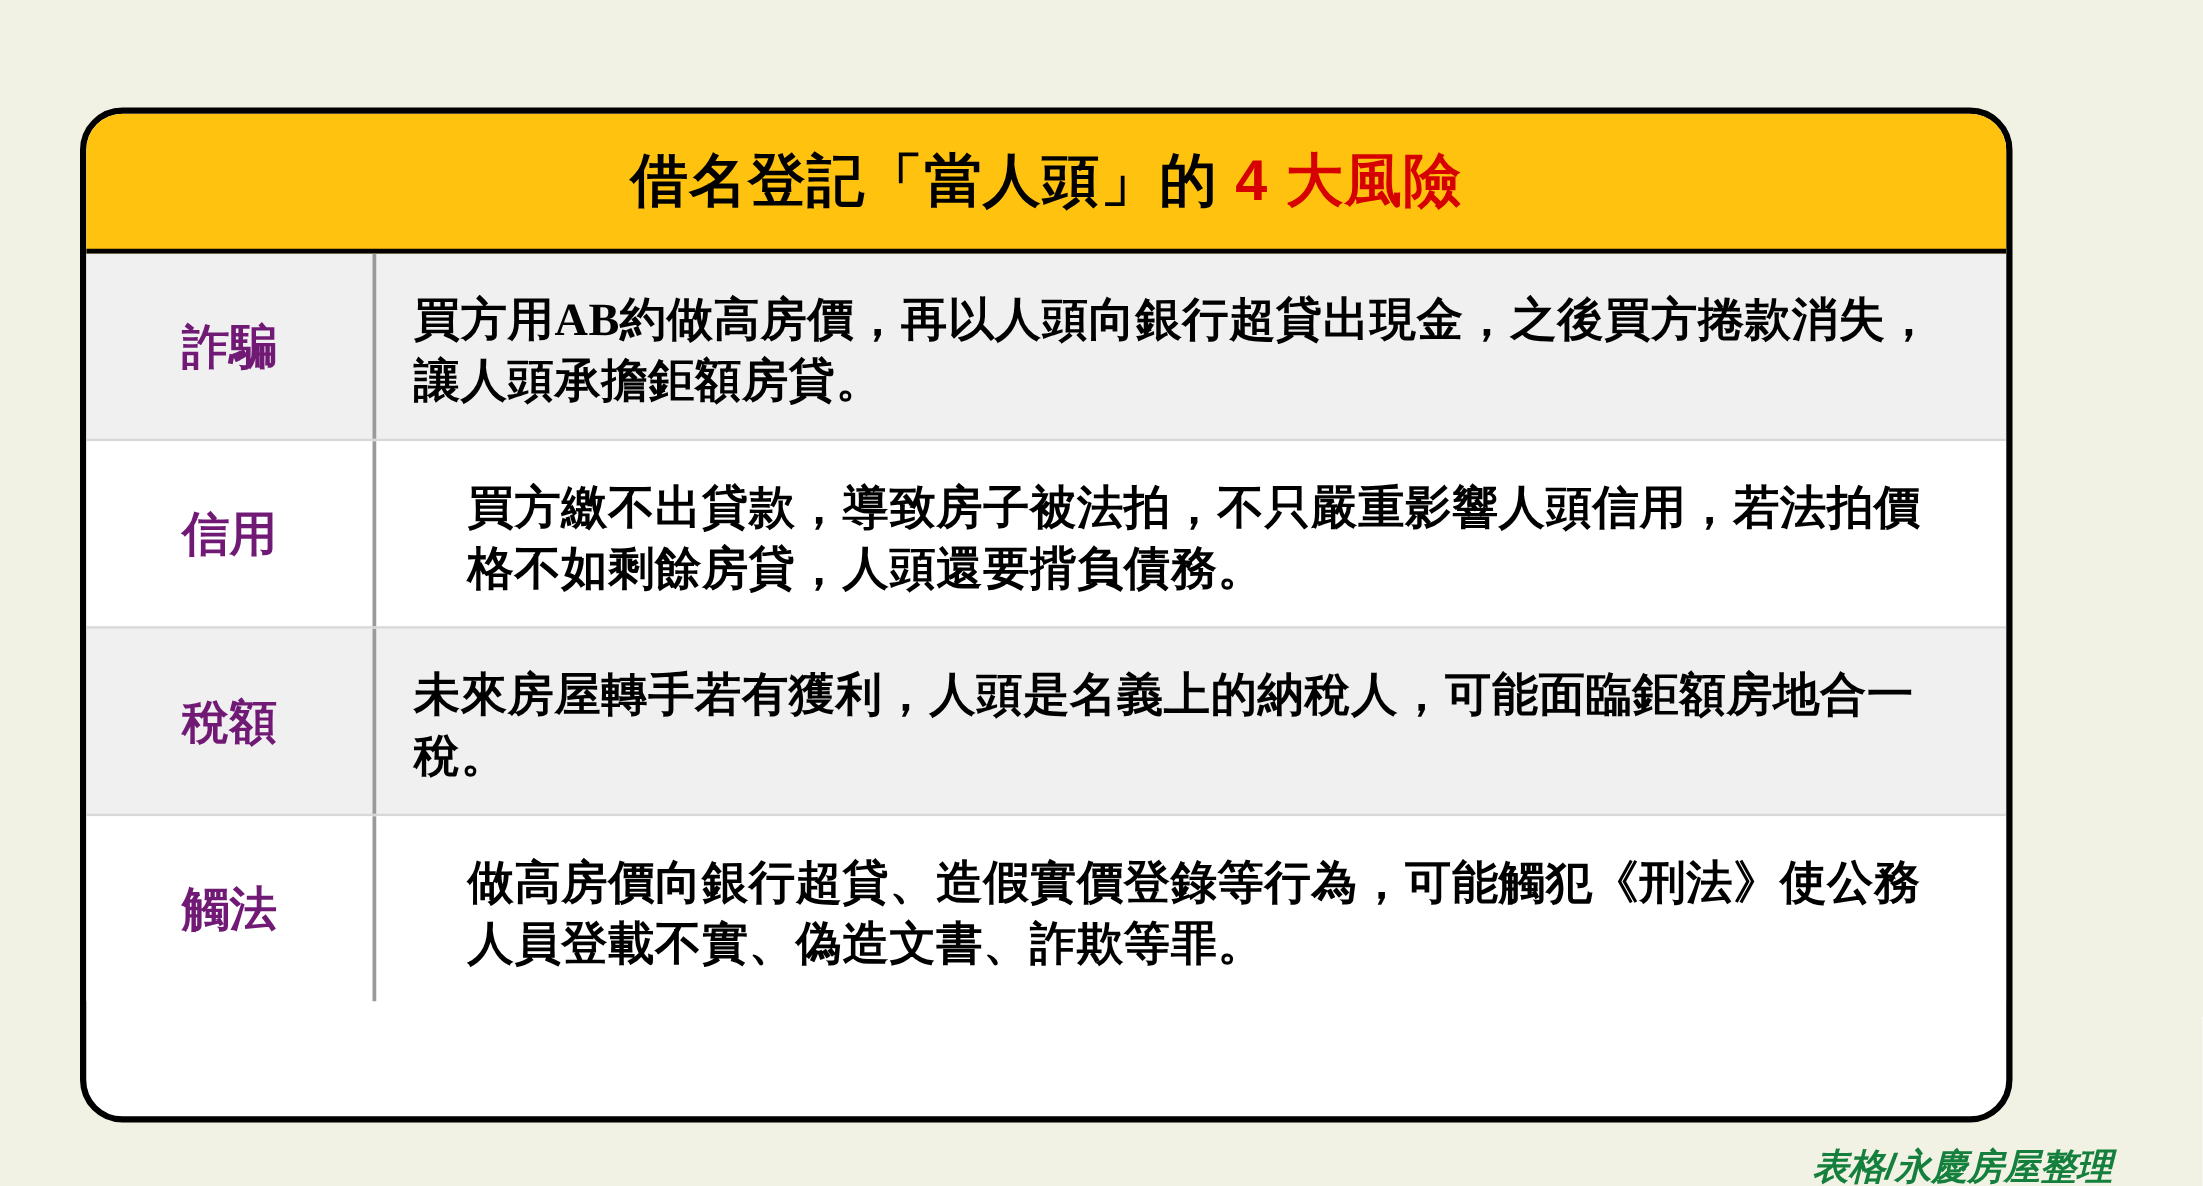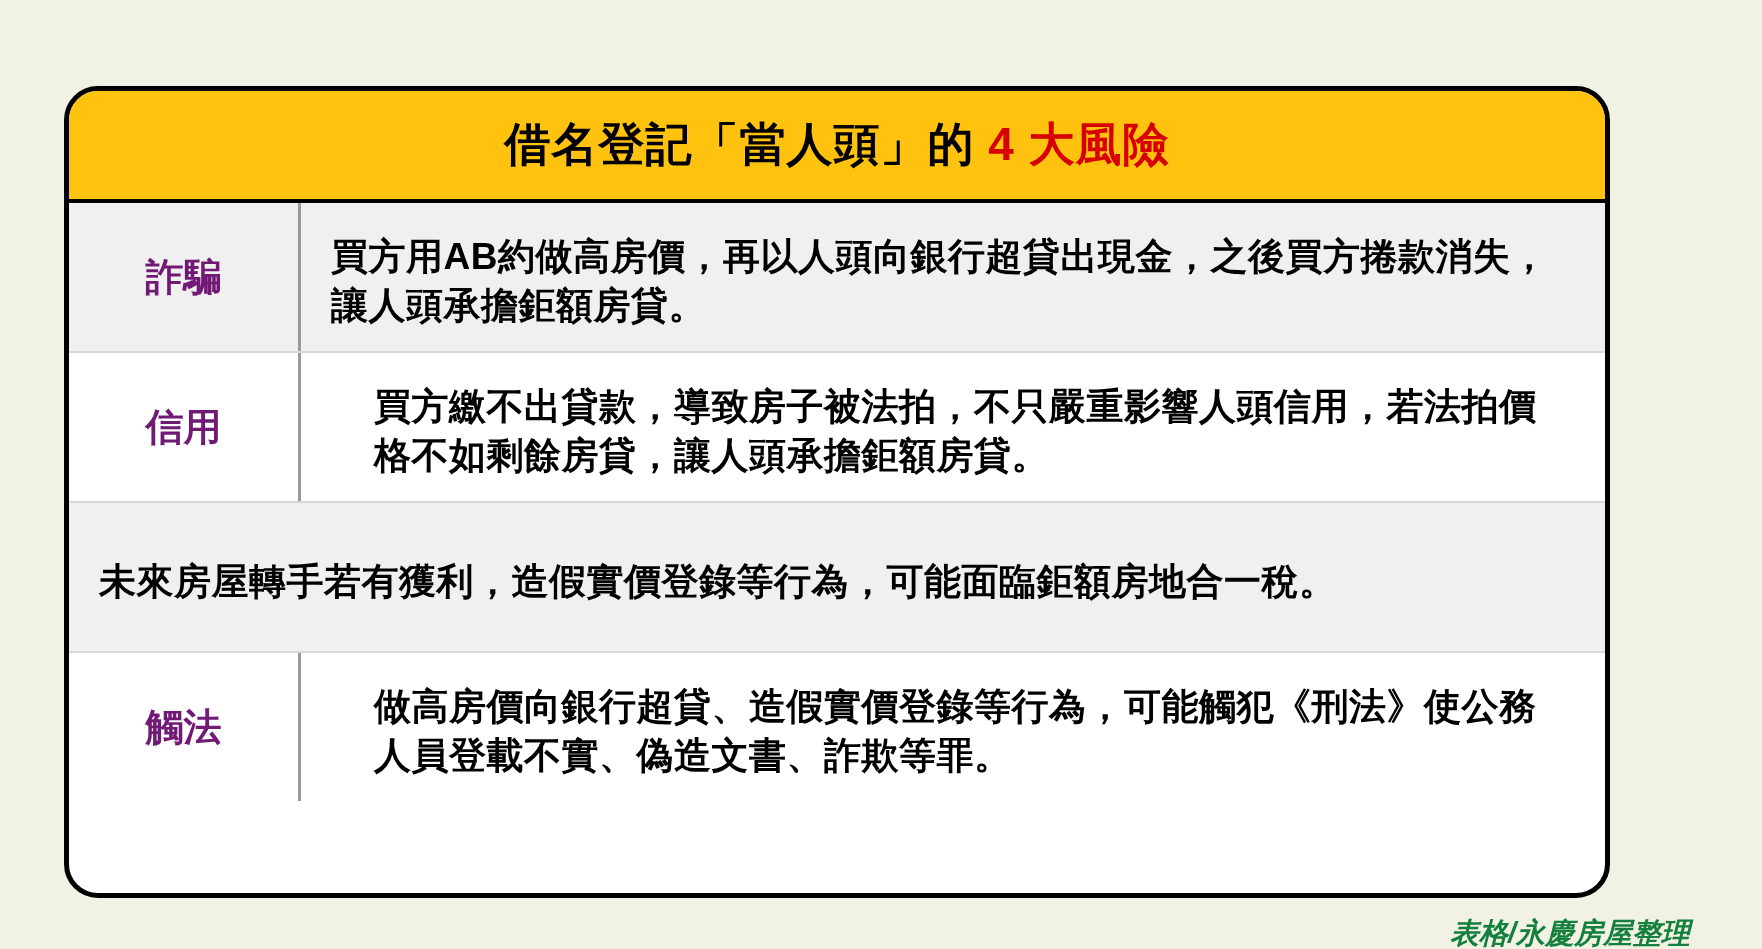--- a/index.html
+++ b/index.html
@@ -86,20 +86,21 @@
     flex: 1 1 auto;
     display: flex;
     align-items: center;
     padding: 10px 34px 0 30px;
     font-size: 37px;
     font-weight: bold;
     color: #000000;
     line-height: 1.32;
     letter-spacing: 0.5px;
     box-sizing: border-box;
+    font-family: Liberation Serif, serif;
   }
   .credit {
     position: absolute;
     right: 72px;
     top: 866px;
     font-size: 29px;
     font-weight: bold;
     font-style: italic;
     color: #15803d;
   }
@@ -117,25 +118,26 @@
 
     <div class="rows">
 
       <div class="row shaded">
         <div class="row-label">詐騙</div>
         <div class="row-text">買方用AB約做高房價，再以人頭向銀行超貸出現金，之後買方捲款消失，讓人頭承擔鉅額房貸。</div>
       </div>
 
       <div class="row plain">
         <div class="row-label">信用</div>
-        <div class="row-text">買方繳不出貸款，導致房子被法拍，不只嚴重影響人頭信用，若法拍價格不如剩餘房貸，讓人頭承擔鉅額房貸。</div>
+        <div class="row-text">買方繳不出貸款，導致房子被法拍，不只嚴重影響人頭信用，若法拍價格不如剩餘房貸，人頭還要揹負債務。</div>
       </div>
 
       <div class="row shaded">
-        <div class="row-text">未來房屋轉手若有獲利，造假實價登錄等行為，可能面臨鉅額房地合一稅。</div>
+        <div class="row-label">稅額</div>
+        <div class="row-text">未來房屋轉手若有獲利，人頭是名義上的納稅人，可能面臨鉅額房地合一稅。</div>
       </div>
 
       <div class="row plain">
         <div class="row-label">觸法</div>
         <div class="row-text">做高房價向銀行超貸、造假實價登錄等行為，可能觸犯《刑法》使公務人員登載不實、偽造文書、詐欺等罪。</div>
       </div>
 
     </div>
   </div>
 

